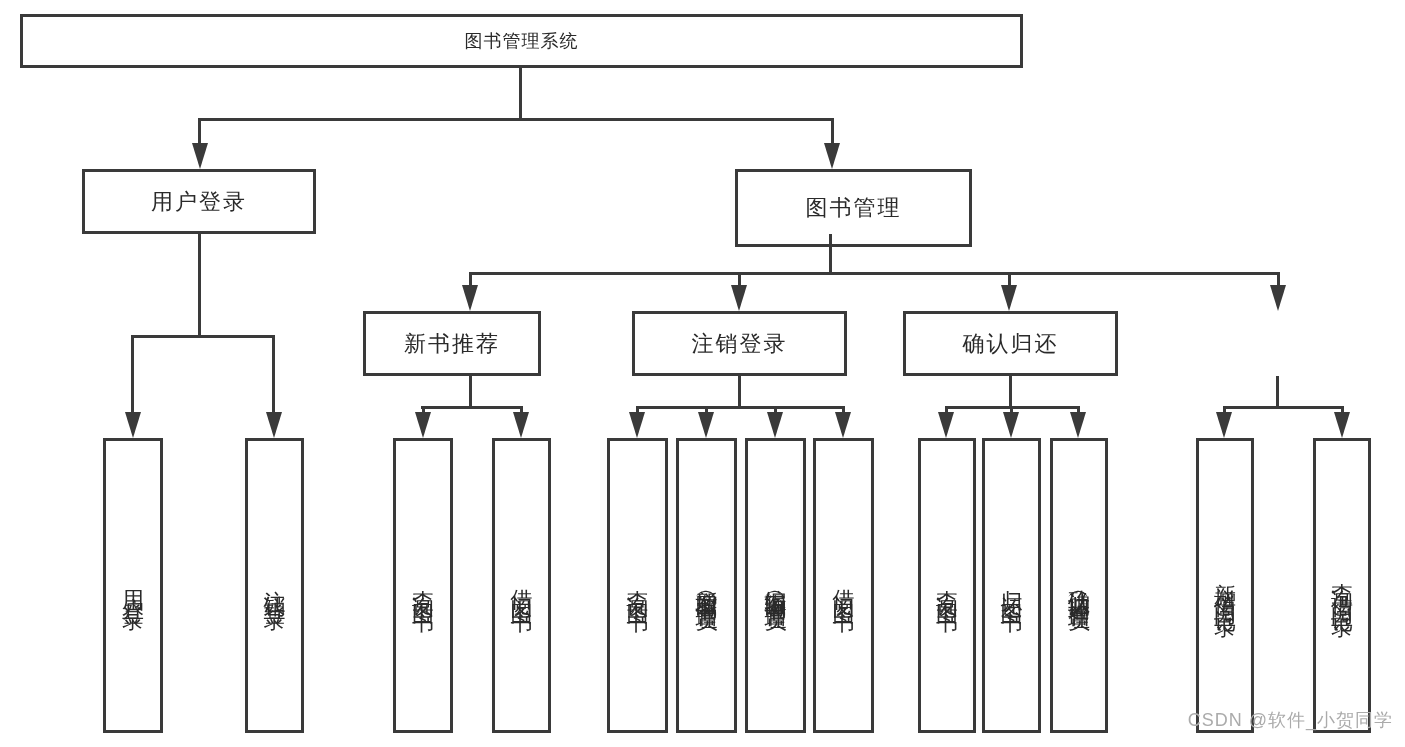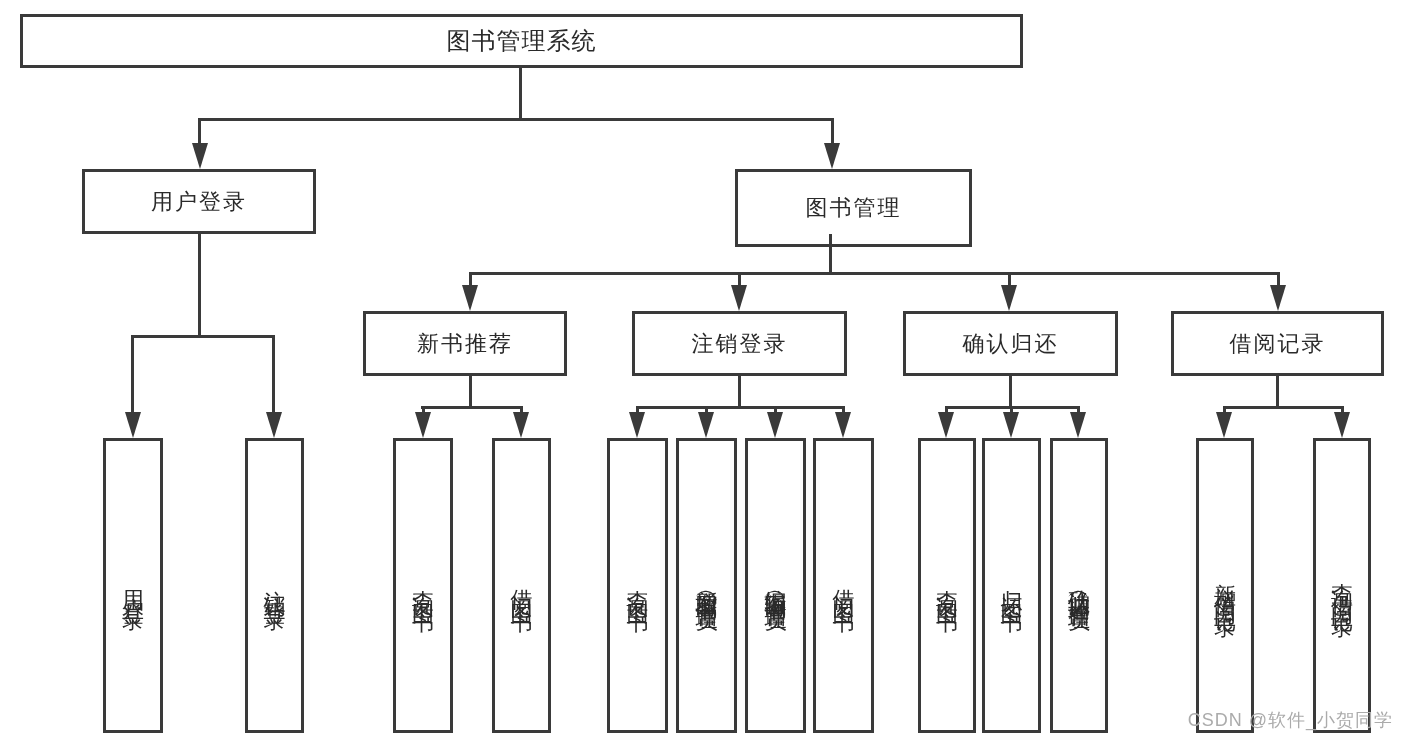--- a/index.html
+++ b/index.html
@@ -12,21 +12,21 @@
   }
   .box{
     position:absolute;
     background:#ffffff;
     border:3px solid #3a3a3a;
     box-sizing:border-box;
     display:flex;align-items:center;justify-content:center;
     color:#2a2a2a;
   }
   .h-label{font-size:22px;letter-spacing:2px;white-space:nowrap;}
-  .root-label{font-size:24px;letter-spacing:1px;}
+  .root-label{font-size:18px;letter-spacing:1px;}
   .leaf .v-label{
     writing-mode:vertical-rl;
     text-orientation:mixed;
     font-size:22px;
     letter-spacing:7px;
     line-height:1;
   }
   .leaf.tight .v-label{letter-spacing:3px;}
   .vline{position:absolute;width:3px;background:#3a3a3a;}
   .hline{position:absolute;height:3px;background:#3a3a3a;}
@@ -80,31 +80,28 @@
   <div class="hline" style="left:470px;top:272px;width:810px;"></div>
   <div class="vline" style="left:469px;top:272px;height:15px;"></div>
   <div class="arrow" style="left:462px;top:285px;"></div>
   <div class="vline" style="left:738px;top:272px;height:15px;"></div>
   <div class="arrow" style="left:731px;top:285px;"></div>
   <div class="vline" style="left:1008px;top:272px;height:15px;"></div>
   <div class="arrow" style="left:1001px;top:285px;"></div>
   <div class="vline" style="left:1277px;top:272px;height:15px;"></div>
   <div class="arrow" style="left:1270px;top:285px;"></div>
 
-  <div class="box" style="left:363px;top:311px;width:204px;height:65px;">
+  <div class="box" style="left:363px;top:311px;width:178px;height:65px;">
     <span class="h-label">新书推荐</span>
   </div>
   <div class="box" style="left:632px;top:311px;width:215px;height:65px;">
     <span class="h-label">注销登录</span>
   </div>
   <div class="box" style="left:903px;top:311px;width:215px;height:65px;">
     <span class="h-label">确认归还</span>
-  </div>
-  <div class="box" style="left:1171px;top:311px;width:213px;height:65px;">
-    <span class="h-label">借阅记录</span>
   </div>
 
   <div class="vline" style="left:469px;top:376px;height:31px;"></div>
   <div class="hline" style="left:421px;top:406px;width:102px;"></div>
   <div class="vline" style="left:422px;top:406px;height:8px;"></div>
   <div class="arrow" style="left:415px;top:412px;"></div>
   <div class="vline" style="left:520px;top:406px;height:8px;"></div>
   <div class="arrow" style="left:513px;top:412px;"></div>
 
   <div class="vline" style="left:738px;top:376px;height:31px;"></div>

